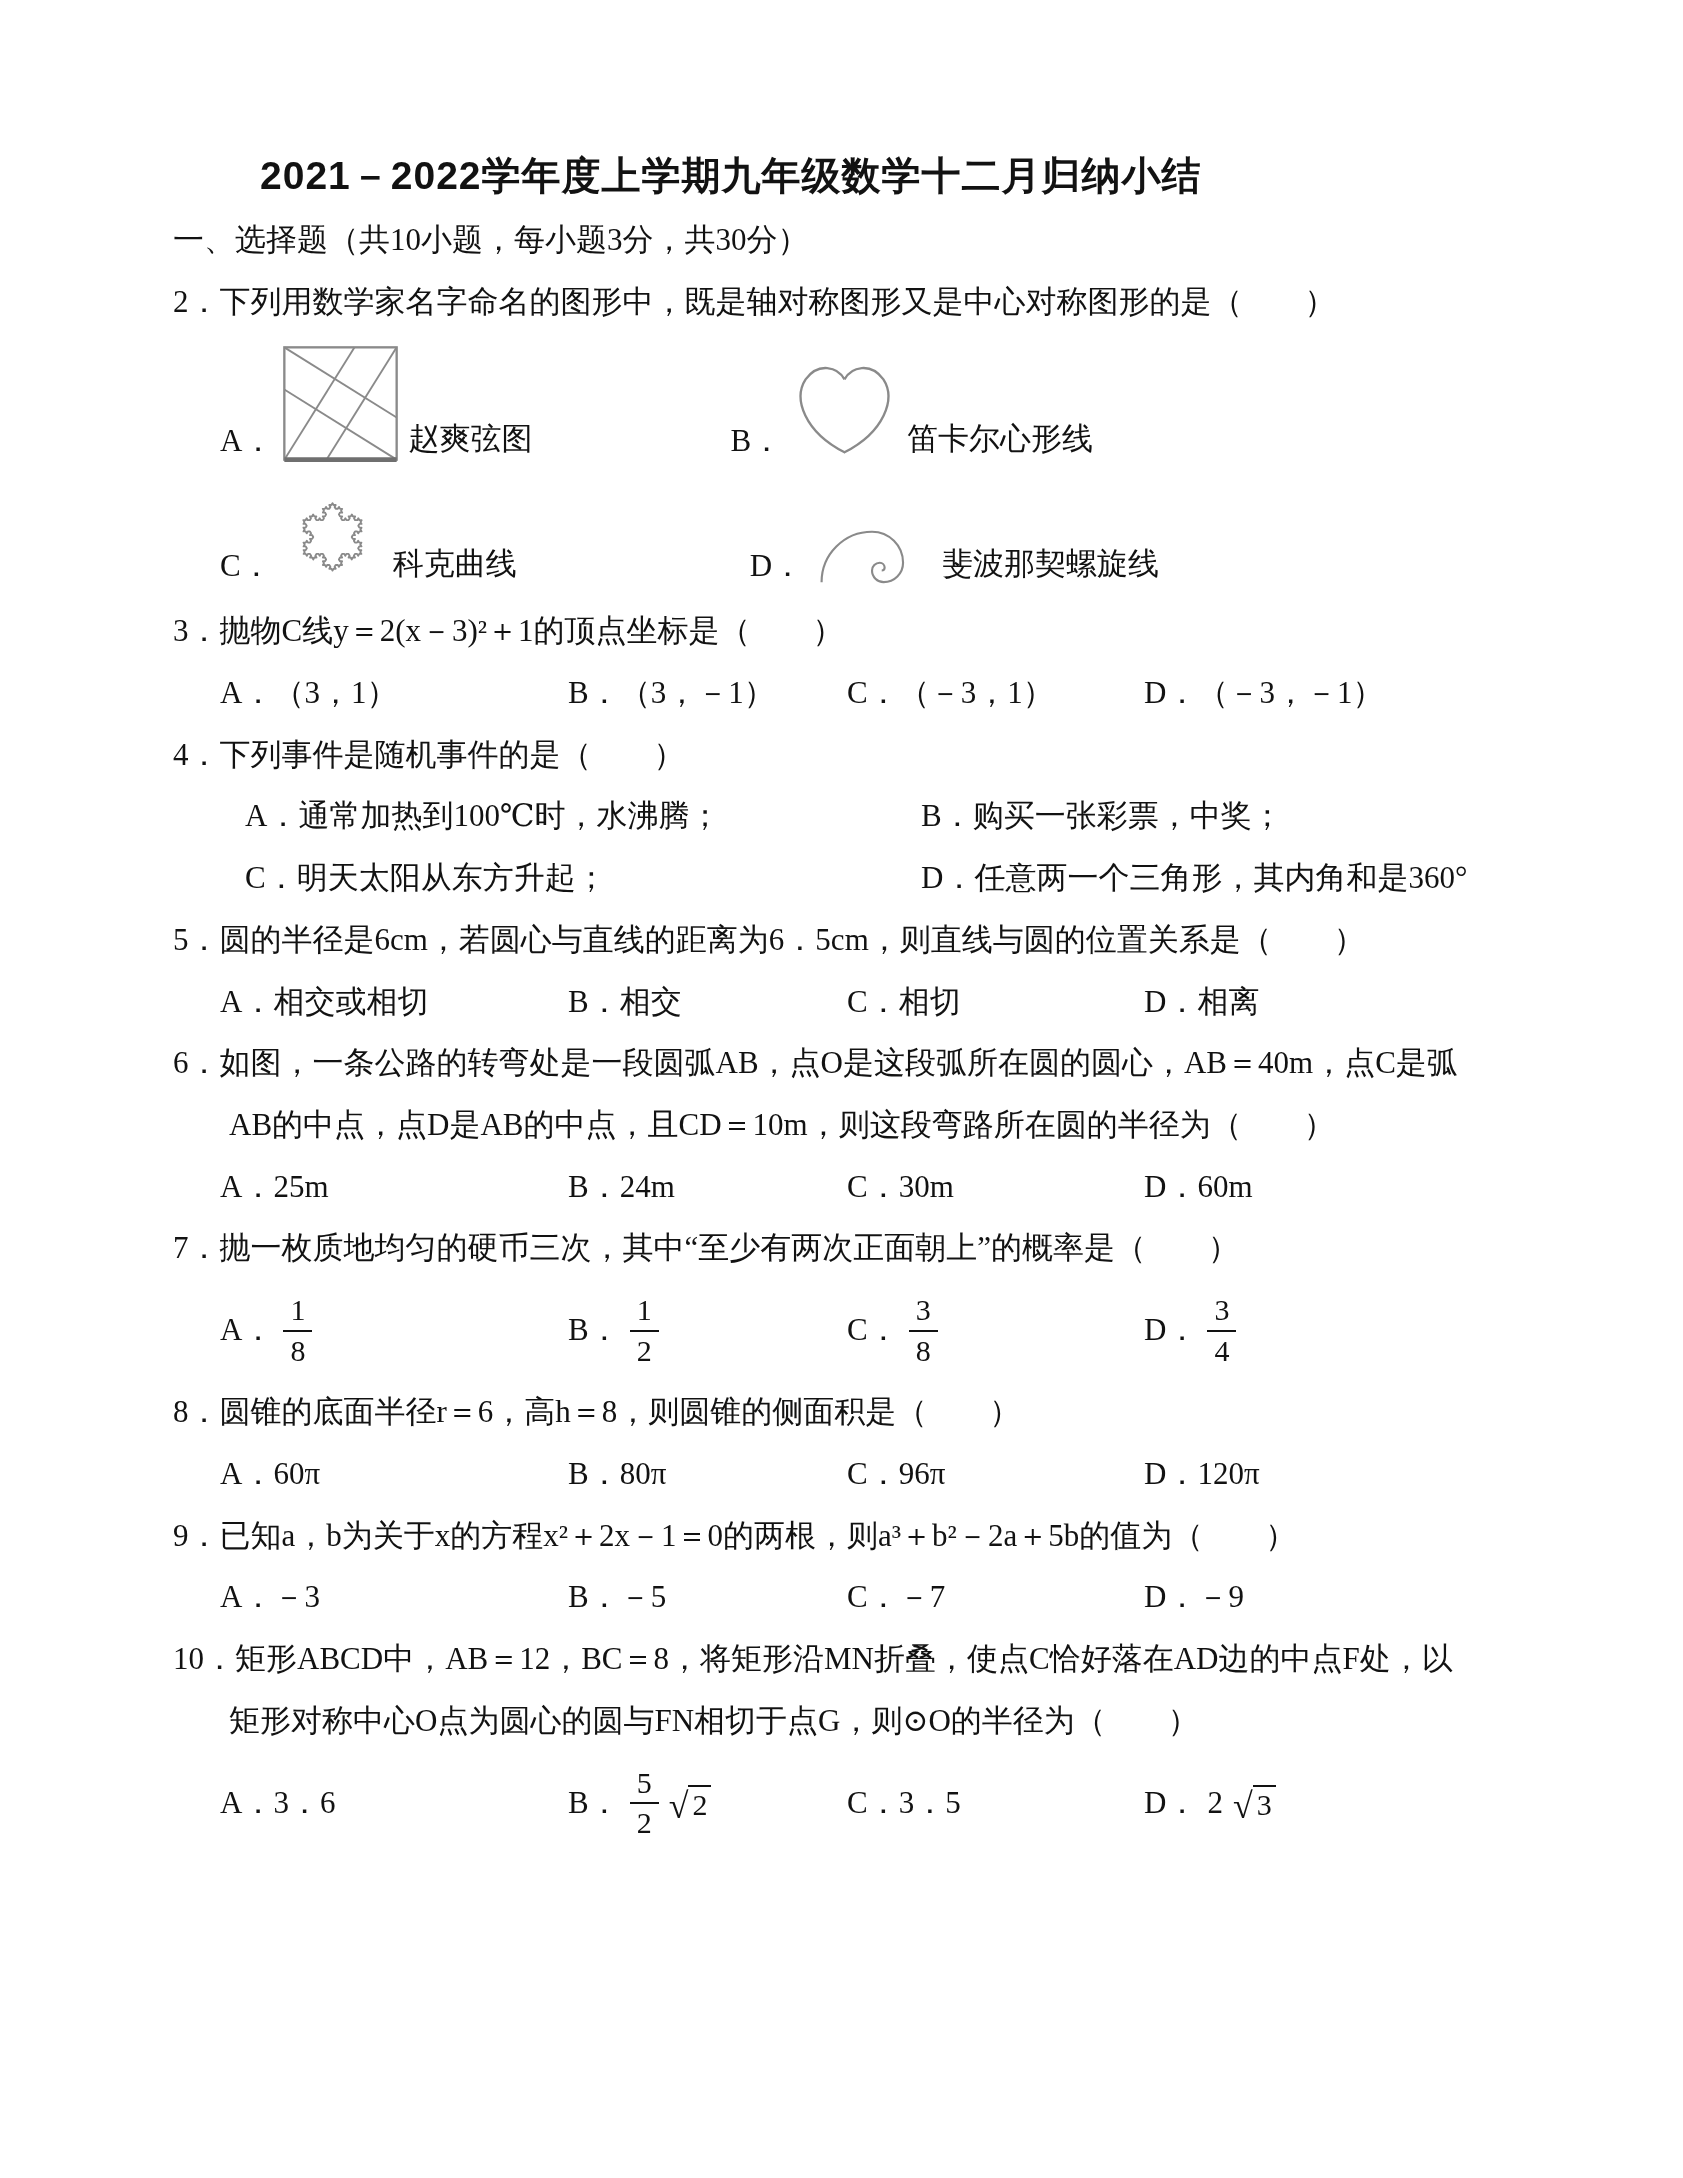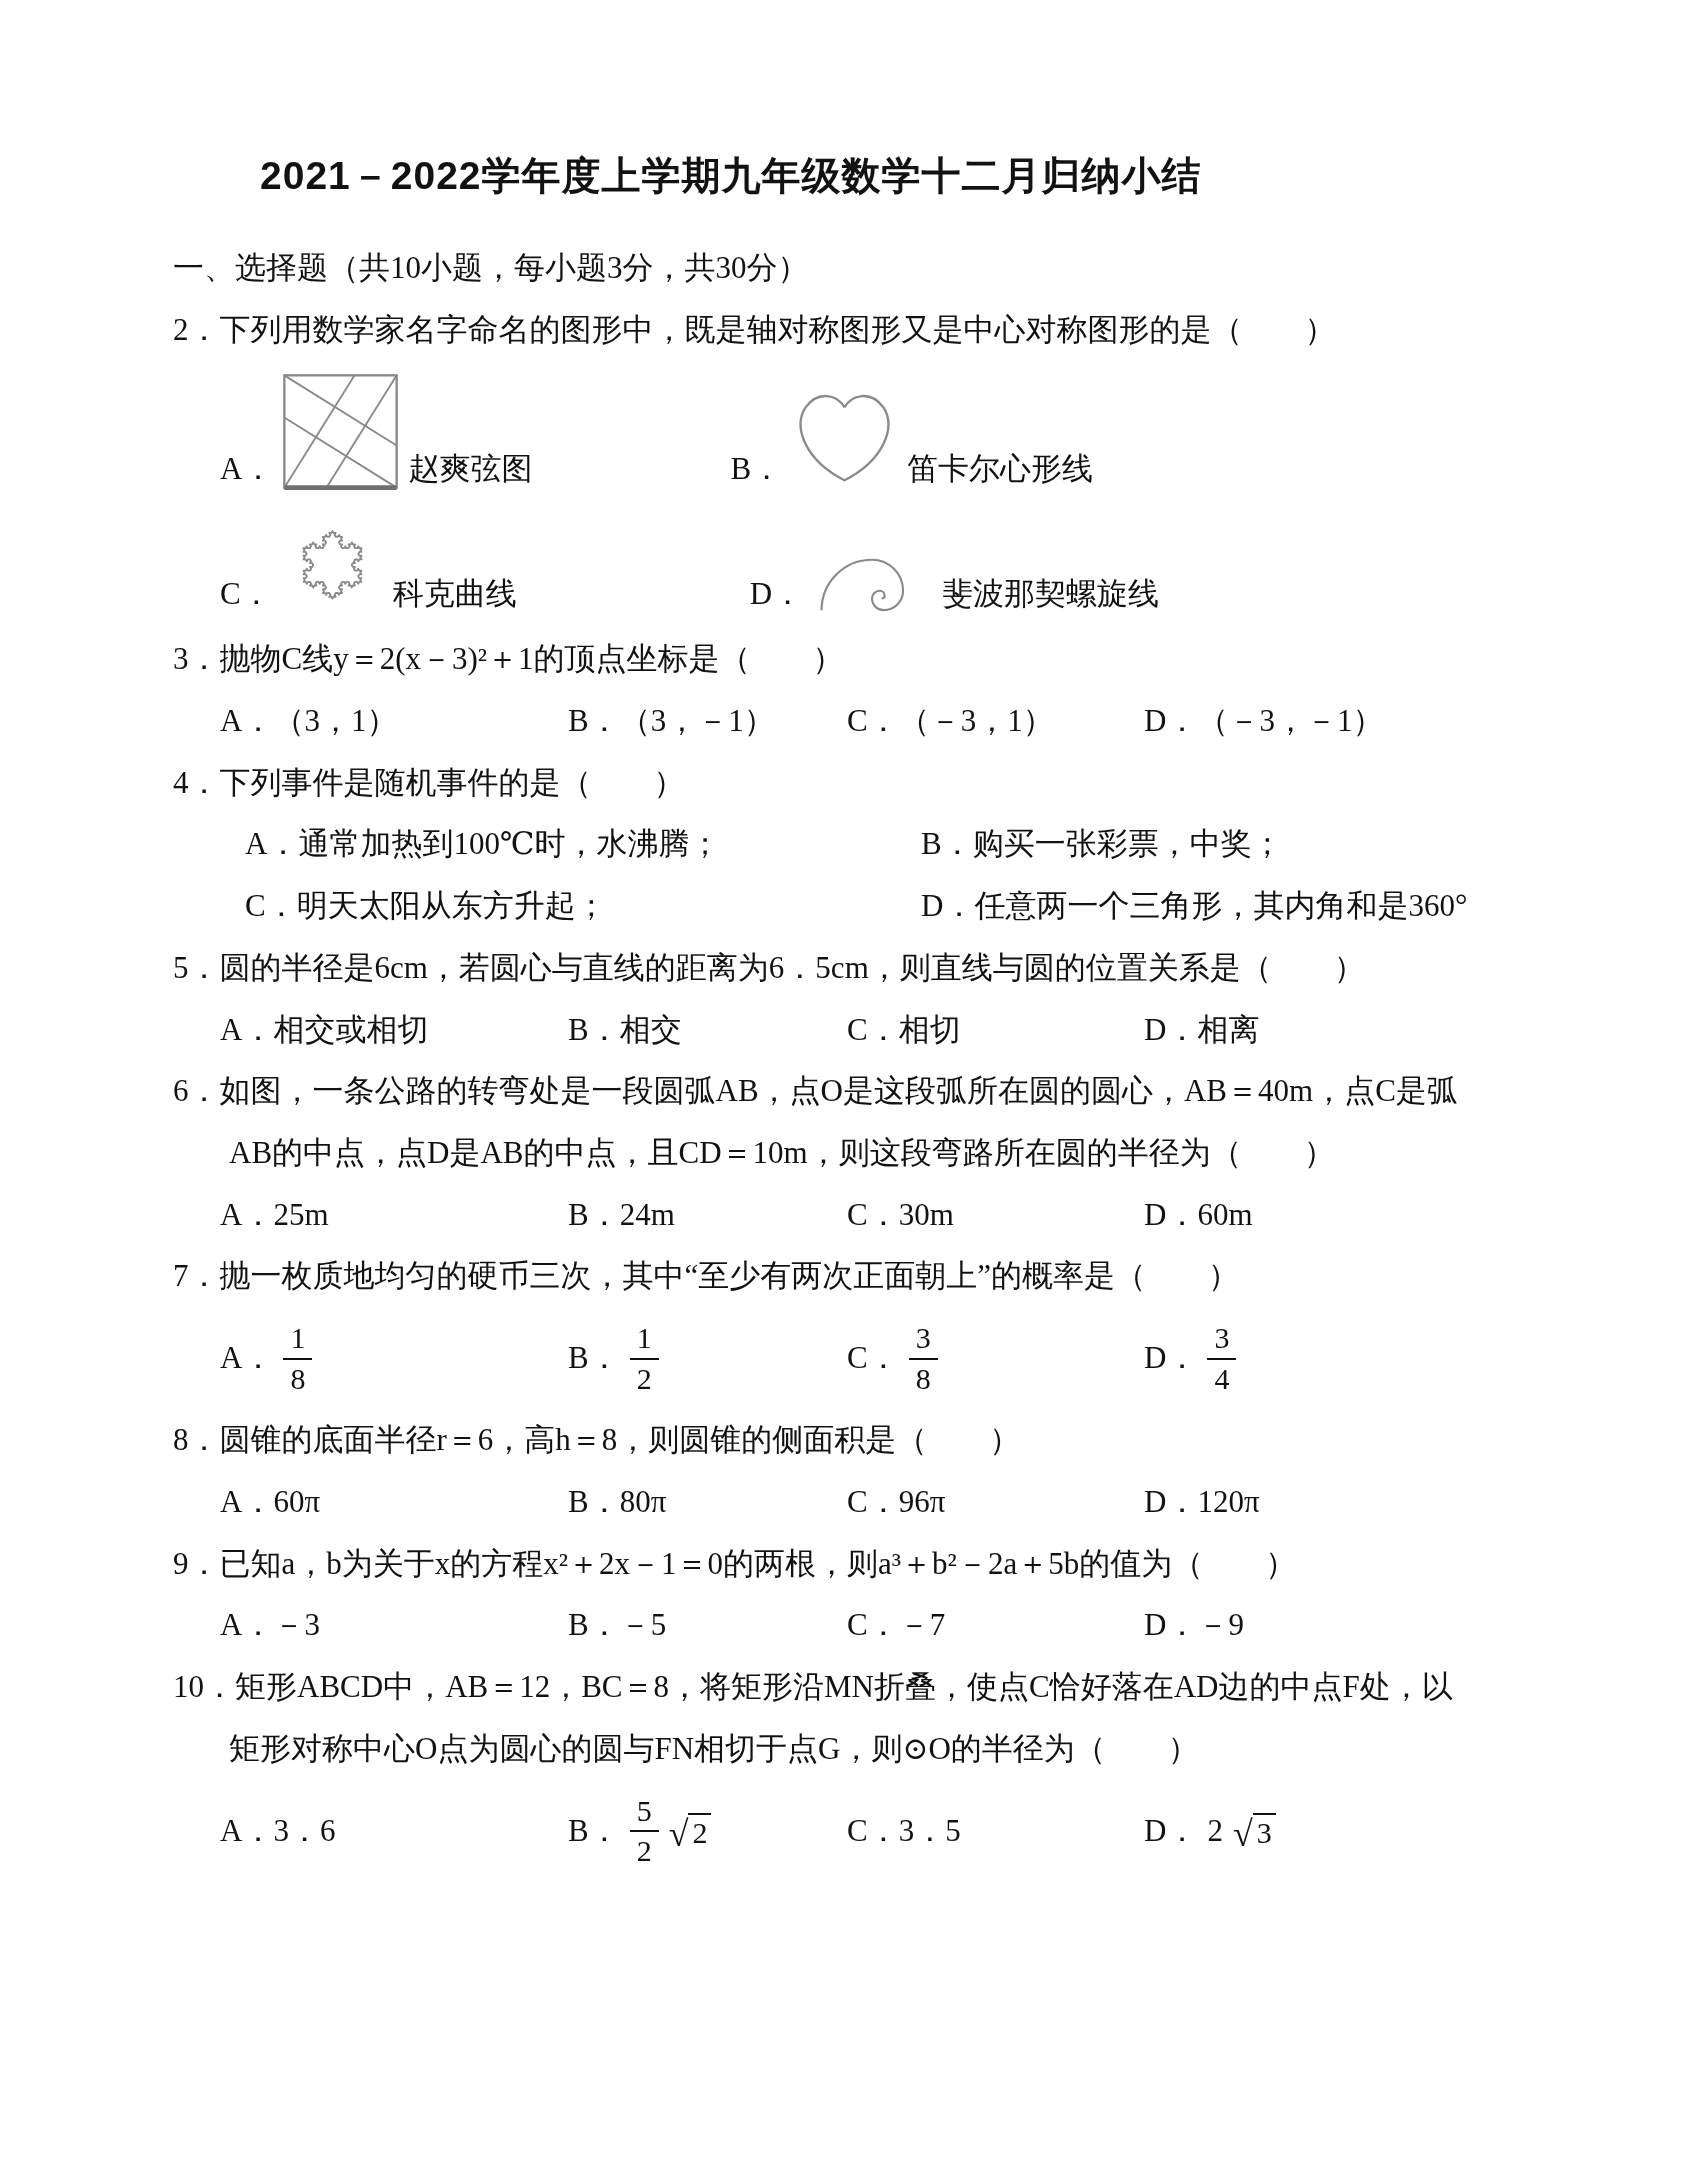--- a/index.html
+++ b/index.html
@@ -2,27 +2,27 @@
 <html><head>
 <meta charset="utf-8">
 <style>
   html,body{margin:0;padding:0;background:#ffffff;}
   body{width:1683px;height:2178px;position:relative;color:#121212;
        font-family:"Liberation Serif","DejaVu Serif",serif;}
   .page{box-sizing:border-box;width:1683px;height:1836px;padding:154px 68px 0 173px;}
   .title{margin:0;padding-left:87px;font-family:"Liberation Sans","DejaVu Sans",sans-serif;
          font-weight:700;font-size:39px;line-height:1.15;letter-spacing:1px;}
   .row{margin-top:27px;font-size:31px;line-height:1.12;white-space:nowrap;}
-  .section{margin-top:52px;}
+  .section{margin-top:24px;}
   .g4{display:grid;grid-template-columns:348px 279px 297px 1fr;margin-left:47px;}
   .g2{display:grid;grid-template-columns:676px 1fr;margin-left:72px;}
   .indent2{margin-left:56px;}
   .figrow{display:flex;align-items:flex-end;margin-left:47px;margin-top:26px;}
   .figlabel,.figcap{font-size:31px;line-height:1;padding-bottom:6px;}
-  .figcap{margin-left:9px;}
+  .figcap{margin-left:9px;font-family:Liberation Mono, monospace;}
   .fig{margin-left:9px;}
   .bgroup{margin-left:198px;}
   .dgroup{margin-left:233px;}
   .fopt{display:flex;align-items:center;gap:10px;}
   .frac{display:inline-flex;flex-direction:column;align-items:center;line-height:1.15;font-size:30px;}
   .fn{border-bottom:2px solid #121212;padding:0 7px 2px;}
   .fd{padding-top:2px;}
   .sq{display:inline-flex;align-items:flex-start;}
   .rsign{font-size:36px;line-height:1;transform:translateY(3px);}
   .rbar{border-top:2px solid #121212;padding:3px 4px 0;font-size:30px;line-height:1;}

